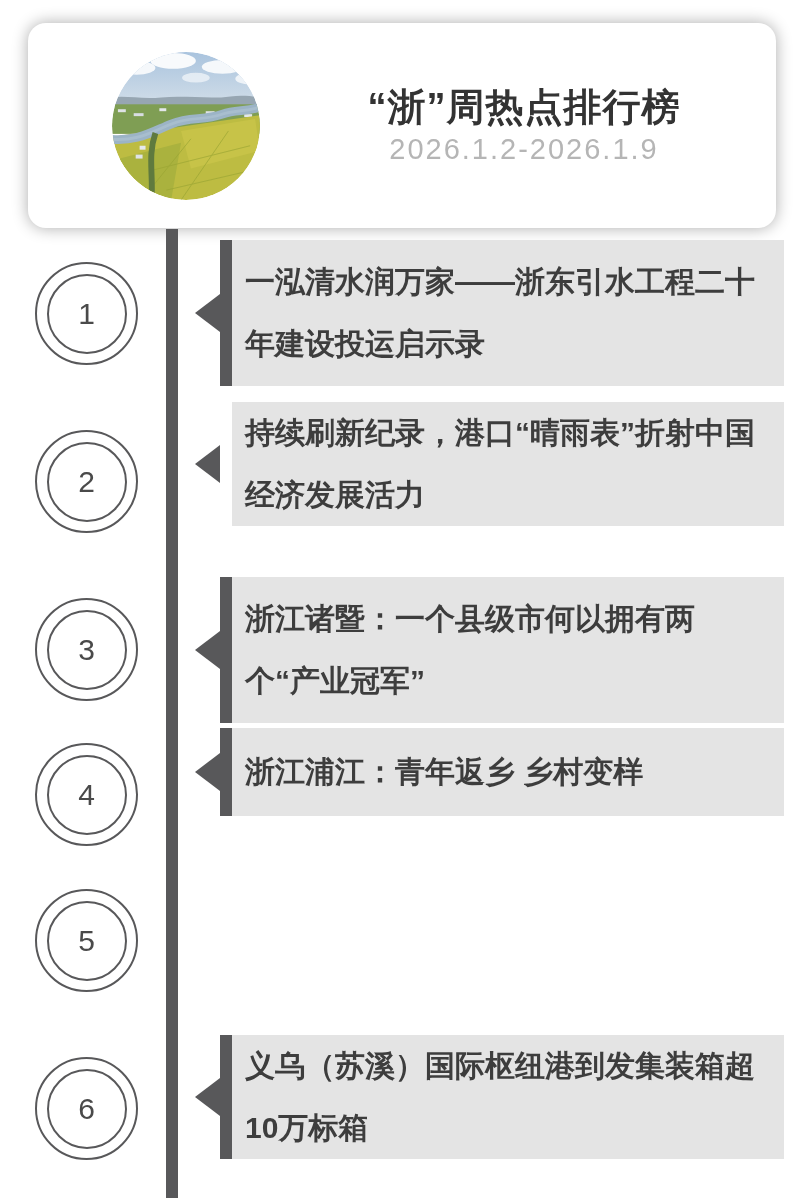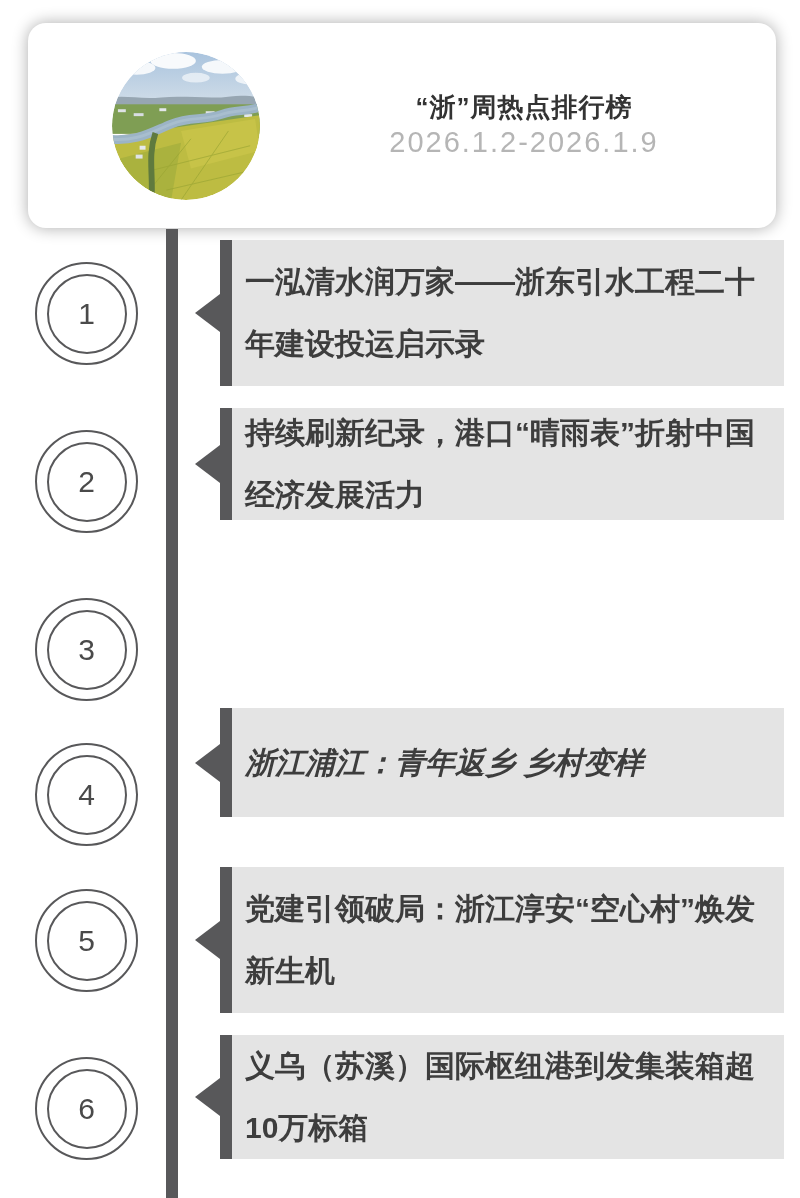--- a/index.html
+++ b/index.html
@@ -21,21 +21,21 @@
     box-shadow:0 0 16px rgba(0,0,0,0.33);
     display:flex;align-items:center;
   }
   .photo{
     width:148px;height:148px;border-radius:50%;overflow:hidden;
     margin-left:84px;flex:0 0 auto;
   }
   .photo svg{display:block;width:148px;height:148px;}
   .head-text{flex:1;text-align:center;padding-left:22px;padding-right:10px;}
   .title{
-    font-size:26px;font-weight:700;color:var(--title);letter-spacing:1px;line-height:1.2;
+    font-size:38px;font-weight:700;color:var(--title);letter-spacing:1px;line-height:1.2;
   }
   .date{
     font-size:29px;color:var(--date);letter-spacing:2px;margin-top:2px;
   }
 
   
   .timeline{
     position:absolute;left:166px;top:229px;width:12px;height:969px;
     background:var(--dark);
   }
@@ -51,23 +51,23 @@
     display:flex;align-items:center;justify-content:center;
     font-size:30px;color:var(--num);
   }
   .b1{top:262px;} .b2{top:430px;} .b3{top:598px;} .b4{top:743px;} .b5{top:889px;} .b6{top:1057px;}
 
   
   .item{
     position:absolute;left:220px;width:564px;display:flex;align-items:stretch;
   }
   .i1{top:240px;height:146px;}
-  .i2{top:408px;height:112px;}
+  .i2{top:408px;height:112px;align-items:center;}
   .i3{top:577px;height:146px;}
-  .i4{top:708px;height:109px;font-style:italic;}
+  .i4{top:728px;height:88px;}
   .i5{top:867px;height:146px;}
   .i6{top:1035px;height:124px;}
   .arrow{
     position:absolute;left:-25px;top:50%;transform:translateY(-50%);
     width:0;height:0;
     border-top:19px solid transparent;border-bottom:19px solid transparent;
     border-right:25px solid var(--dark);
   }
   .bar{width:12px;background:var(--dark);flex:0 0 auto;}
   .content{
@@ -164,36 +164,36 @@
   </div>
 
   <div class="item i2">
     <span class="arrow"></span>
     <div class="bar"></div>
     <div class="content">
       <span class="news-title">持续刷新纪录，港口“晴雨表”折射中国经济发展活力</span>
     </div>
   </div>
 
+  <div class="item i3">
+    <span class="arrow"></span>
+    <div class="bar"></div>
+    <div class="content">
+      <span class="news-title">浙江诸暨：一个县级市何以拥有两个“产业冠军”</span>
+    </div>
+  </div>
 
   <div class="item i4">
     <span class="arrow"></span>
     <div class="bar"></div>
     <div class="content">
       <span class="news-title">浙江浦江：青年返乡 乡村变样</span>
     </div>
   </div>
 
-  <div class="item i5">
-    <span class="arrow"></span>
-    <div class="bar"></div>
-    <div class="content">
-      <span class="news-title">党建引领破局：浙江淳安“空心村”焕发新生机</span>
-    </div>
-  </div>
 
   <div class="item i6">
     <span class="arrow"></span>
     <div class="bar"></div>
     <div class="content">
       <span class="news-title">义乌（苏溪）国际枢纽港到发集装箱超10万标箱</span>
     </div>
   </div>
 
 </div>

